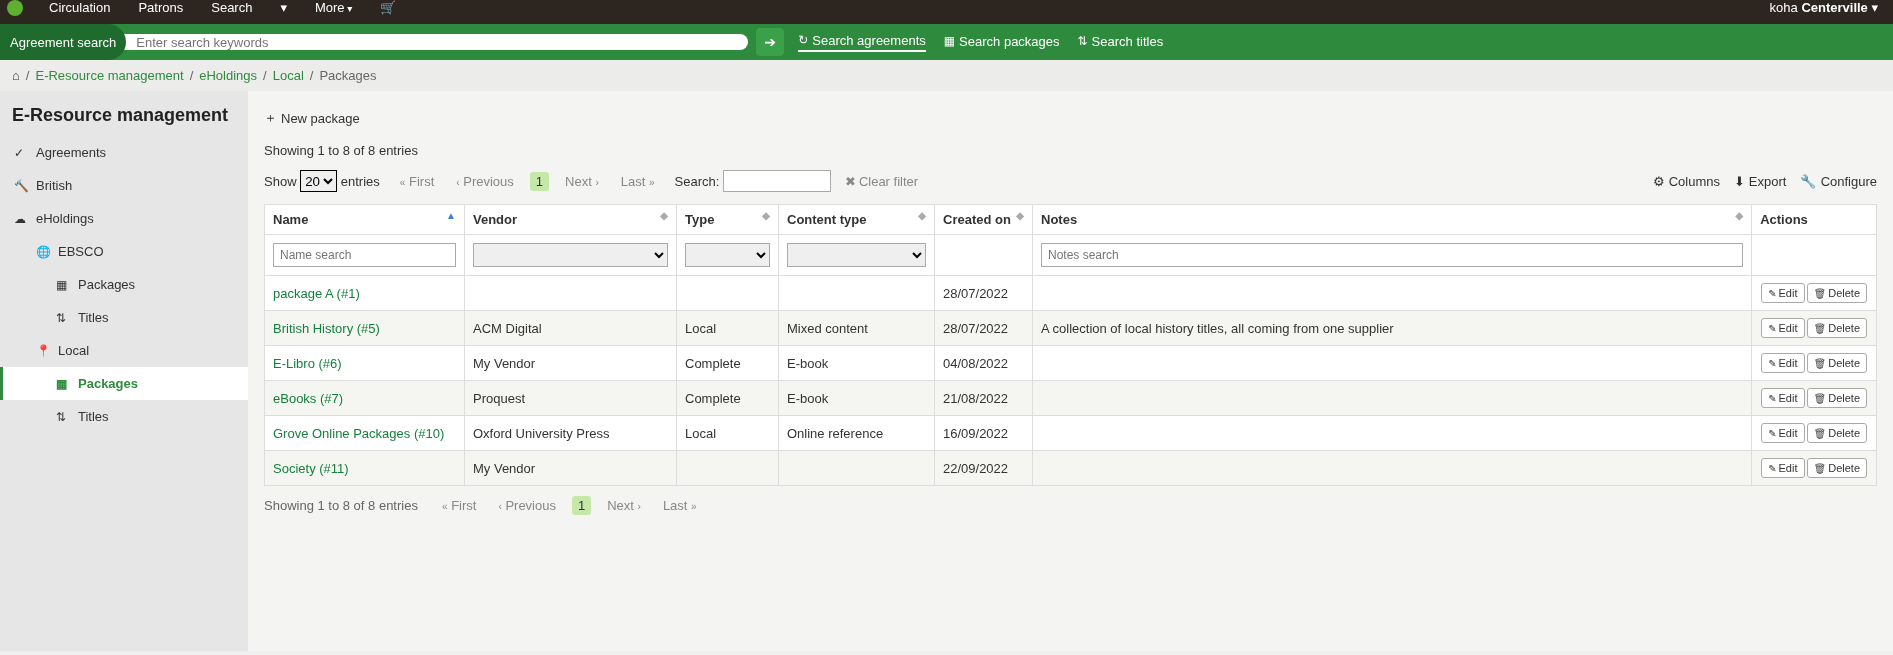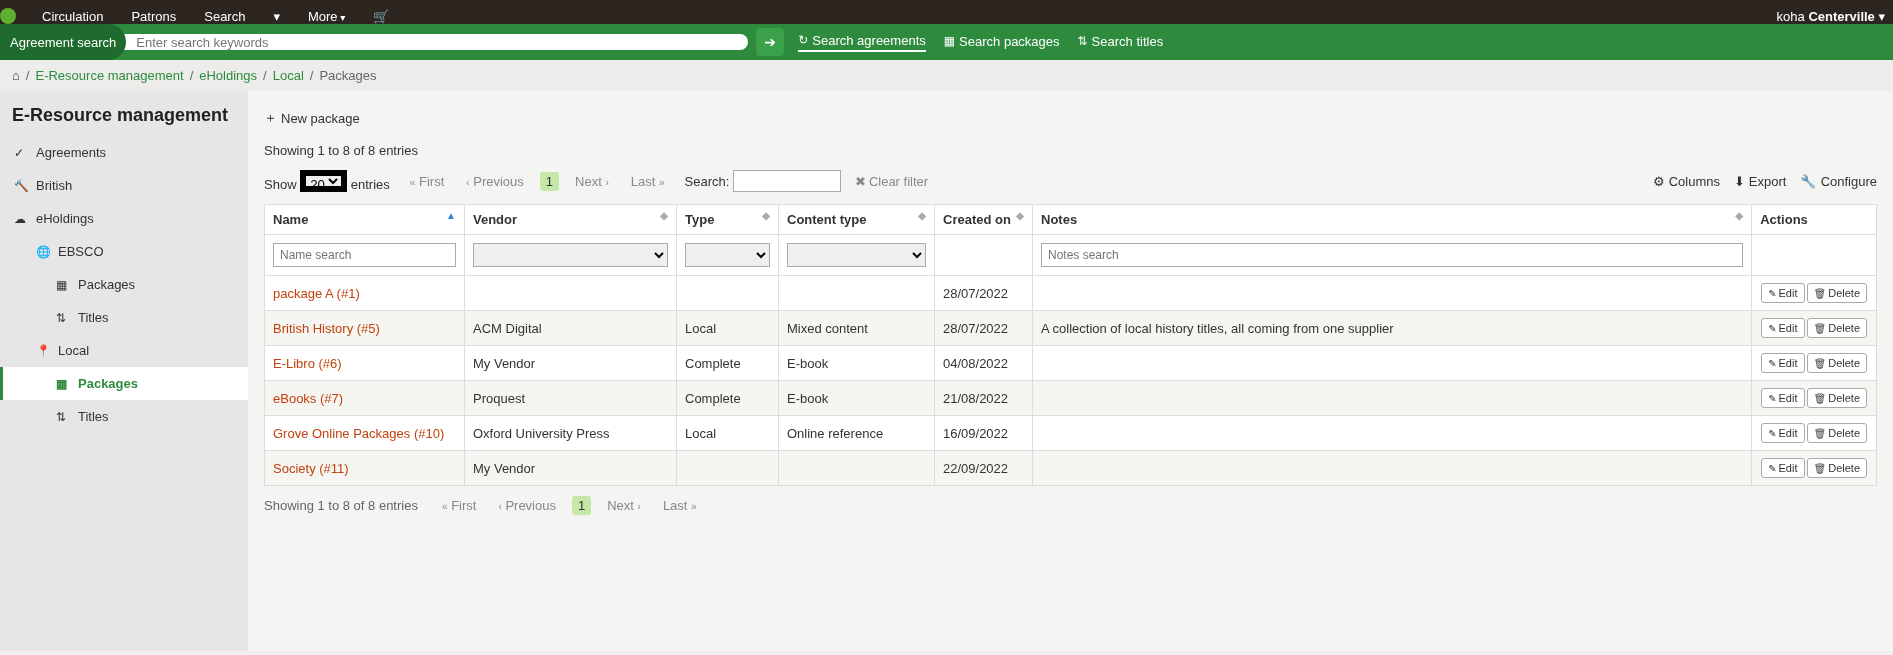--- a/index.html
+++ b/index.html
@@ -1,17 +1,17 @@
 <!DOCTYPE html>
 <html><head>
 <meta charset="utf-8">
 <style>
 * { box-sizing: border-box; margin: 0; padding: 0; }
 body { font-family: Arial, sans-serif; font-size: 13px; color: #333; background: #f0f0f0; }
-.topbar { background: #2c2520; color: #fff; display: flex; align-items: flex-end; height: 24px; padding: 0 0; }
+.topbar { background: #2c2520; color: #fff; display: flex; align-items: flex-start; height: 24px; padding: 0 7px; }
 .topbar .logo { width: 16px; height: 16px; background: #5eb030; border-radius: 50%; margin-right: 12px; }
 .topbar .nav-item { color: #fff; padding: 0 14px; font-size: 13px; cursor: pointer; }
 .topbar .nav-item.caret::after { content: " ▾"; font-size: 10px; }
 .topbar .spacer { flex: 1; }
 .topbar .user { padding: 0 8px; font-size: 13px; }
 .topbar .user b { font-weight: bold; }
 .searchbar { background: #2e8b3d; display: flex; align-items: center; height: 36px; }
 .searchbar .tag { background: #1e6b2d; color: #fff; padding: 0 10px; height: 100%; display: flex; align-items: center; font-size: 13px; border-radius: 0 22px 22px 0; margin-right: -18px; position: relative; z-index: 2; }
 .searchbar .input-wrap { flex: 0 0 auto; width: 640px; position: relative; }
 .searchbar input.main { width: 100%; height: 16px; border: none; border-radius: 18px; padding: 0 18px 0 28px; font-size: 13px; }
@@ -28,40 +28,40 @@
 .sidebar h2 { font-size: 18px; font-weight: bold; padding: 14px 12px 10px; color: #222; }
 .sidebar .side-item { padding: 9px 14px; font-size: 13px; color: #333; cursor: pointer; display: flex; align-items: center; gap: 8px; }
 .sidebar .side-item.l2 { padding-left: 36px; }
 .sidebar .side-item.l3 { padding-left: 56px; }
 .sidebar .side-item.active { background: #fff; color: #2e8b3d; font-weight: bold; border-left: 3px solid #2e8b3d; padding-left: 53px; }
 .sidebar .side-item .icn { width: 14px; font-size: 12px; }
 .content { flex: 1; padding: 12px 16px; background: #f4f4f2; }
 .new-pkg { color: #333; font-size: 13px; padding: 6px 0 12px; cursor: pointer; display: inline-flex; align-items: center; gap: 4px; }
 .info-row { padding: 4px 0; font-size: 13px; }
 .ctrl-row { display: flex; align-items: center; gap: 14px; padding: 8px 0; font-size: 13px; flex-wrap: wrap; }
-.ctrl-row select.entries { border: 6px solid #000000; height: 22px; }
+.ctrl-row select.entries { border: 1px solid #000000; height: 22px; }
 .ctrl-row .pager { display: flex; align-items: center; gap: 10px; color: #888; }
 .ctrl-row .pager .pg { cursor: pointer; padding: 2px 6px; }
 .ctrl-row .pager .pg.current { background: #c5e8a8; color: #333; border-radius: 3px; }
 .ctrl-row .pager .arr { font-size: 10px; }
 .ctrl-row .search-inline input { border: 1px solid #aaa; height: 22px; width: 108px; padding: 0 4px; }
 .ctrl-row .clear-filter { color: #888; cursor: pointer; display: inline-flex; align-items: center; gap: 3px; }
 .ctrl-row .right-tools { margin-left: auto; display: flex; gap: 14px; color: #333; }
 .ctrl-row .right-tools .tool { cursor: pointer; display: inline-flex; align-items: center; gap: 4px; }
 table.data { width: 100%; border-collapse: collapse; background: #fff; margin-top: 4px; }
 table.data th, table.data td { border: 1px solid #ddd; padding: 7px 8px; text-align: left; font-size: 13px; }
 table.data th { background: #fff; font-weight: bold; position: relative; }
 table.data th .sort { float: right; color: #aaa; font-size: 10px; line-height: 8px; }
 table.data th .sort.asc { color: #3b7dd8; }
 table.data tr.filter-row td { padding: 8px; background: #fff; }
 table.data tr.filter-row input { width: 100%; border: 1px solid #aaa; height: 24px; padding: 0 6px; font-size: 12px; }
 table.data tr.filter-row select { width: 100%; border: 1px solid #aaa; height: 24px; }
 table.data tbody tr:nth-child(even) td { background: #f5f5f2; }
 table.data tbody tr:nth-child(odd) td { background: #fff; }
-table.data td.name a { color: #c2410c; text-decoration: none; }
+table.data td.name a { color: #15803d; text-decoration: none; }
 table.data td.actions { white-space: nowrap; text-align: left; }
 .btn-sm { border: 1px solid #aaa; background: #fff; border-radius: 3px; padding: 3px 6px; font-size: 11px; cursor: pointer; display: inline-flex; align-items: center; gap: 2px; margin: 0 1px; }
 .btn-sm .icn { font-size: 10px; }
 .bottom-row { display: flex; align-items: center; gap: 18px; padding: 10px 0; font-size: 13px; color: #666; }
 .bottom-row .pager { display: flex; align-items: center; gap: 10px; }
 .bottom-row .pager .pg { cursor: pointer; padding: 2px 6px; color: #888; }
 .bottom-row .pager .pg.current { background: #c5e8a8; color: #333; border-radius: 3px; }
 .bottom-row .pager .arr { font-size: 10px; }
 .col-name { width: 200px; }
 .col-vendor { width: 212px; }

